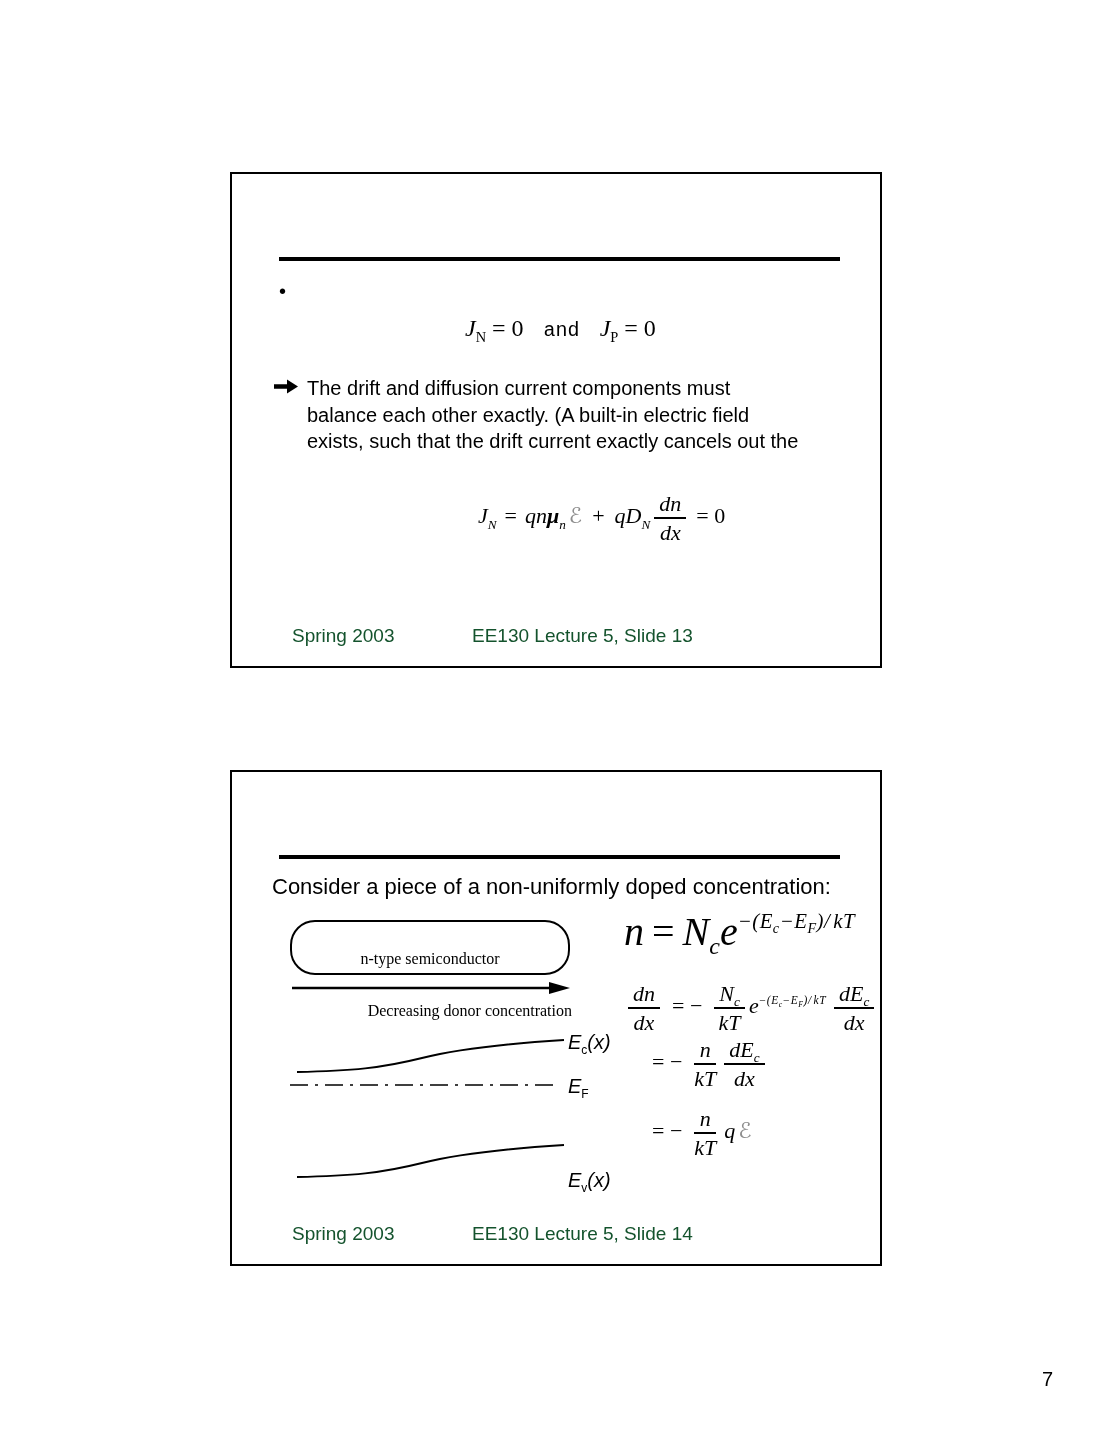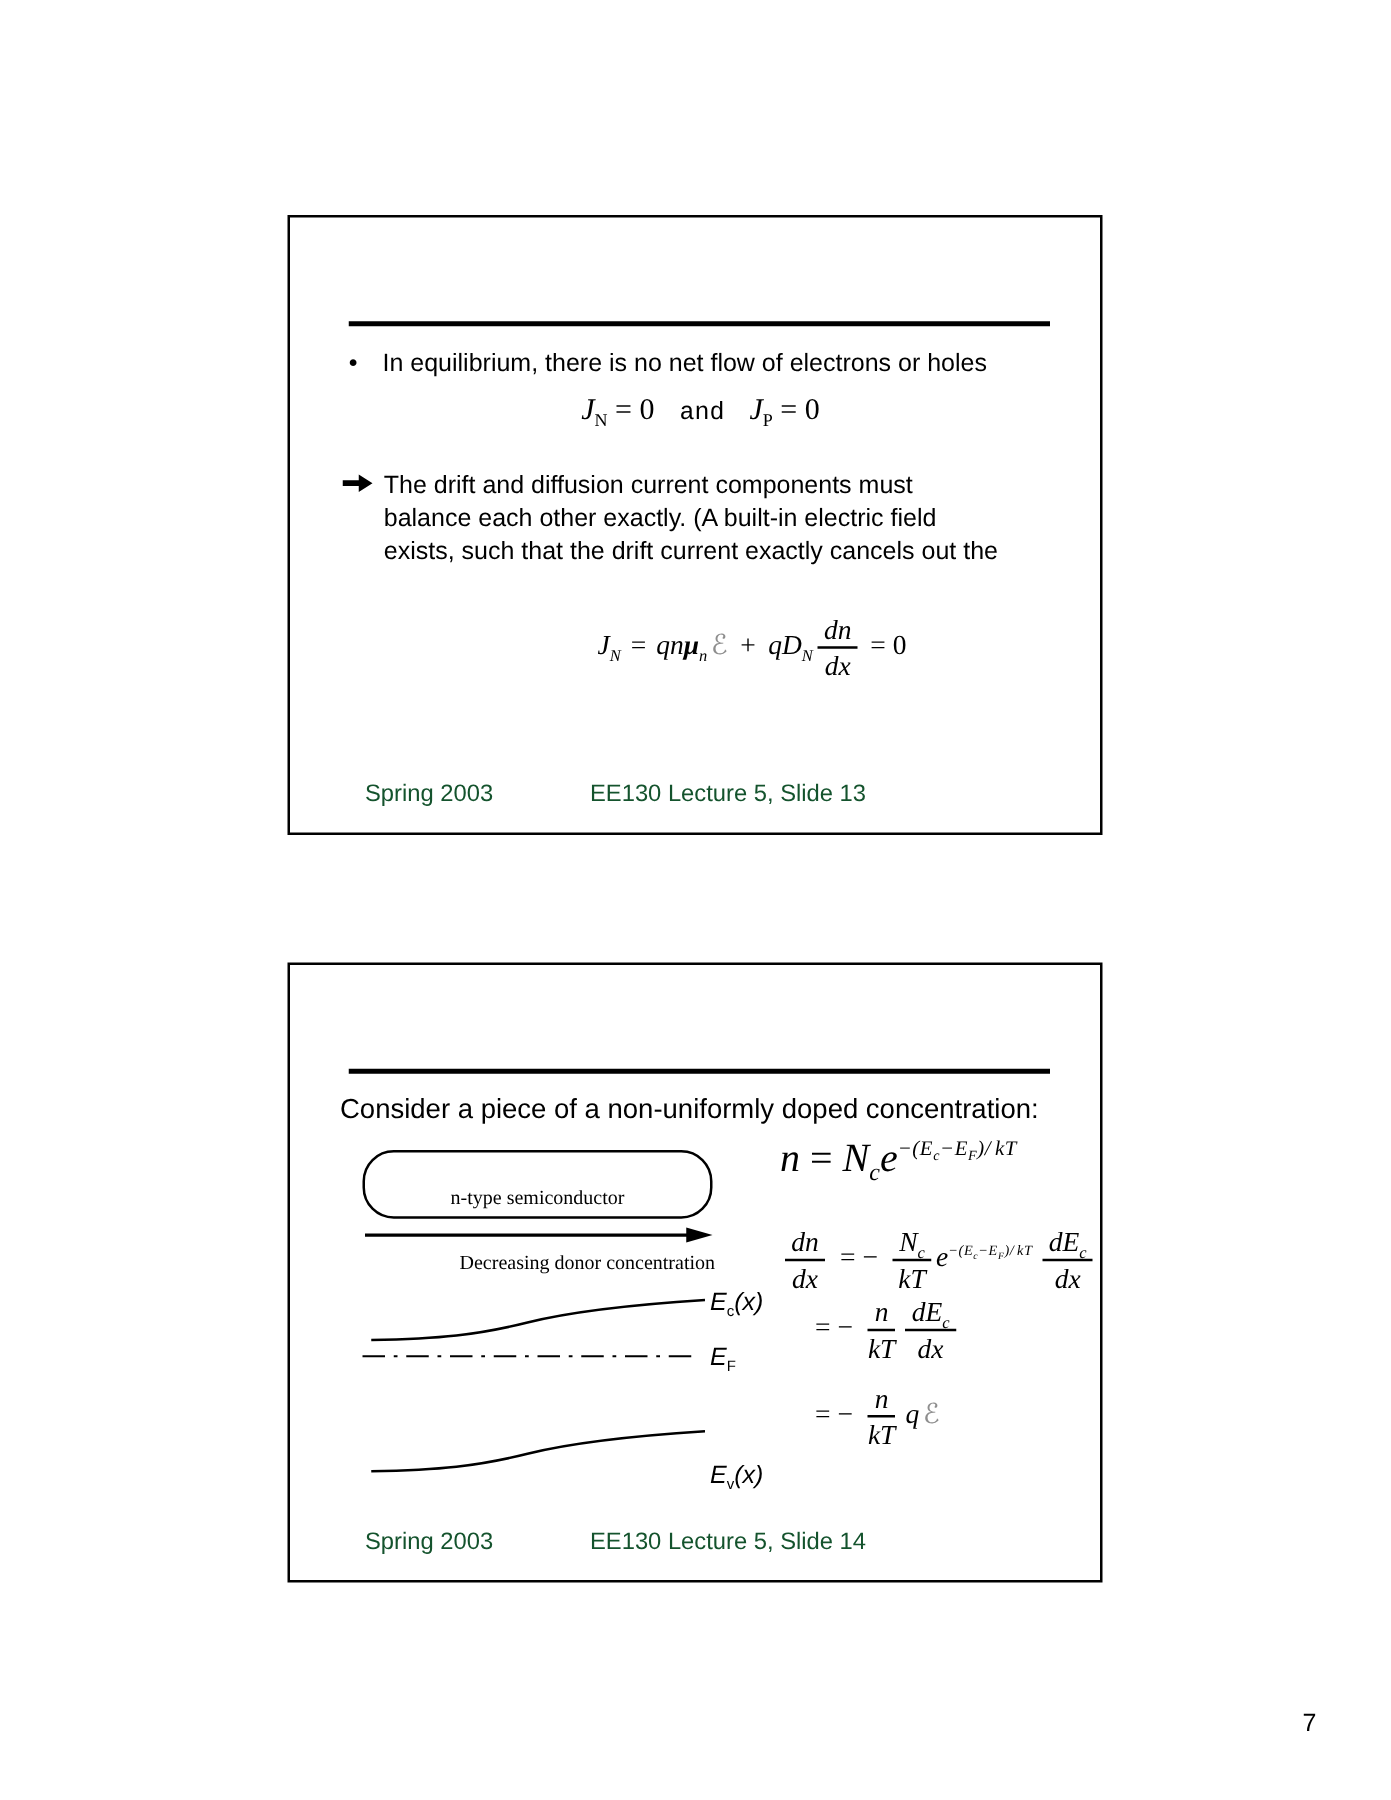--- a/index.html
+++ b/index.html
@@ -37,21 +37,20 @@
   .band-label { position:absolute; font-style:italic; font-size:20px; white-space:nowrap; }
   .band-label sub { font-style:normal; font-size:12px; line-height:0; }
 </style>
 </head>
 <body>
 
 <div class="slide" style="top:172px;">
   <div class="rule" style="left:47px; top:83px; width:561px;"></div>
 
   <div class="abs" style="left:47px; top:106px; font-size:20px;">•</div>
-  <div class="abs bullet-text" style="left:74px; top:106px; font-size:20px;">In equilibrium, there is no net flow of electrons or holes</div>
 
   <div class="abs math" style="left:233px; top:141px; font-size:24px;">
     <span>J</span><sub class="up">N</sub><span class="up" style="margin-left:6px;">= 0</span><span class="sans up" style="margin:0 20px; font-size:20px;">and</span><span>J</span><sub class="up">P</sub><span class="up" style="margin-left:6px;">= 0</span>
   </div>
 
   <div class="abs" style="left:42px; top:204px;">
     <svg width="25" height="17" viewBox="0 0 25 17">
         <polygon points="0,6.2 13,6.2 13,1.5 24,8.5 13,15.5 13,10.8 0,10.8" fill="#000"></polygon>
       </svg>
   </div>
@@ -97,21 +96,21 @@
   <div class="band-label" style="left:336px; top:259px;">
     <span>E</span><sub>c</sub><span>(x)</span>
   </div>
   <div class="band-label" style="left:336px; top:303px;">
     <span>E</span><sub>F</sub>
   </div>
   <div class="band-label" style="left:336px; top:381px;margin-top:16px;">
     <span>E</span><sub>v</sub><span>(x)</span>
   </div>
 
-  <div class="abs math" style="left:392px; top:136px; font-size:32px;">
+  <div class="abs math" style="left:392px; top:136px; font-size:40px;">
     <span>n</span><span class="rel">=</span><span>N</span><sub>c</sub><span>e</span><span class="sup"><span>−(E</span><sub>c</sub><span>−E</span><sub>F</sub><span>)/</span><span style="margin-left:3px;">kT</span></span>
   </div>
 
   <div class="abs math" style="left:392px; top:210px; font-size:22px;">
     <span class="frac"><span class="num">dn</span><span class="den">dx</span></span><span class="rel">= −</span><span class="frac"><span class="num"><span>N</span><sub>c</sub></span><span class="den">kT</span></span><span>e</span><span class="sup"><span>−(E</span><sub>c</sub><span>−E</span><sub>F</sub><span>)/</span><span style="margin-left:2px;">kT</span></span><span class="frac" style="margin-left:8px;"><span class="num"><span>dE</span><sub>c</sub></span><span class="den">dx</span></span>
   </div>
 
   <div class="abs math" style="left:420px; top:266px; font-size:22px;">
     <span class="rel" style="margin-left:0;">= −</span><span class="frac"><span class="num">n</span><span class="den">kT</span></span><span class="frac"><span class="num"><span>dE</span><sub>c</sub></span><span class="den">dx</span></span>
   </div>

